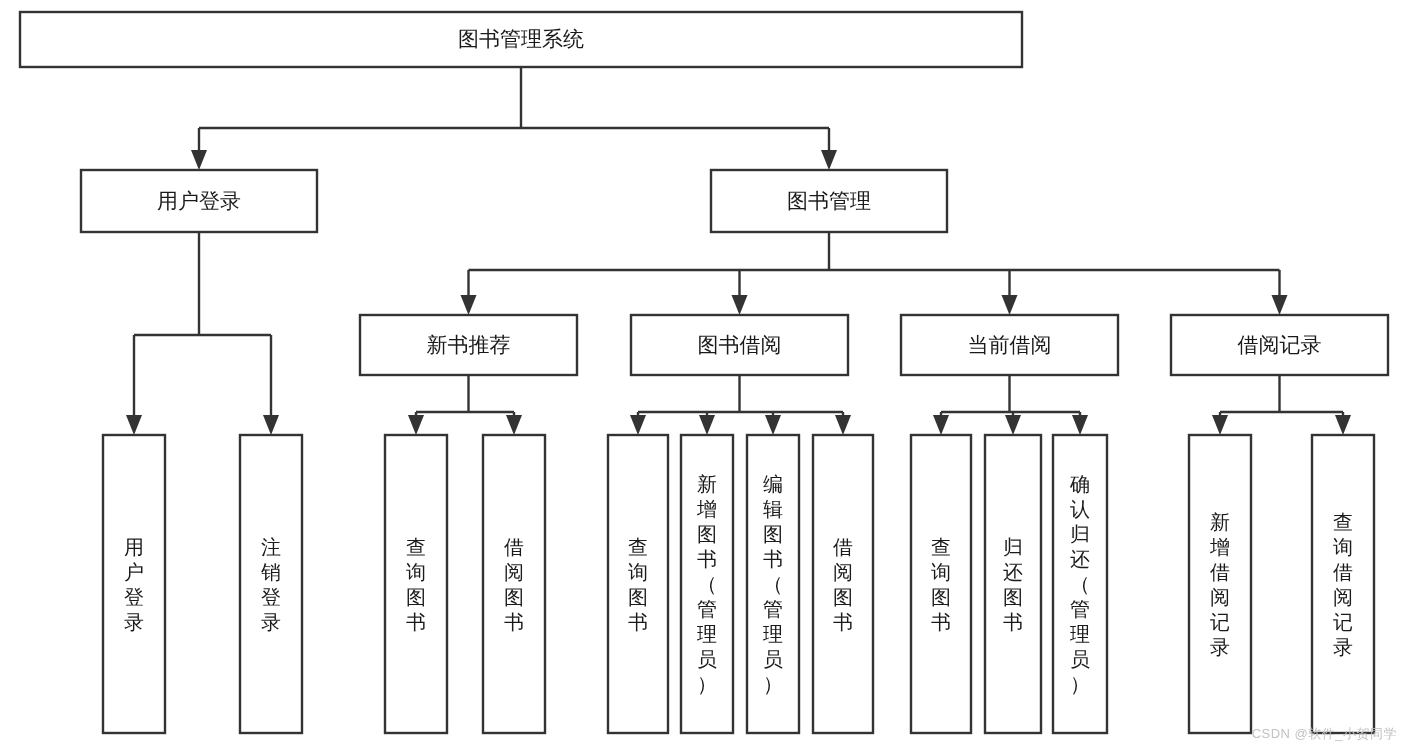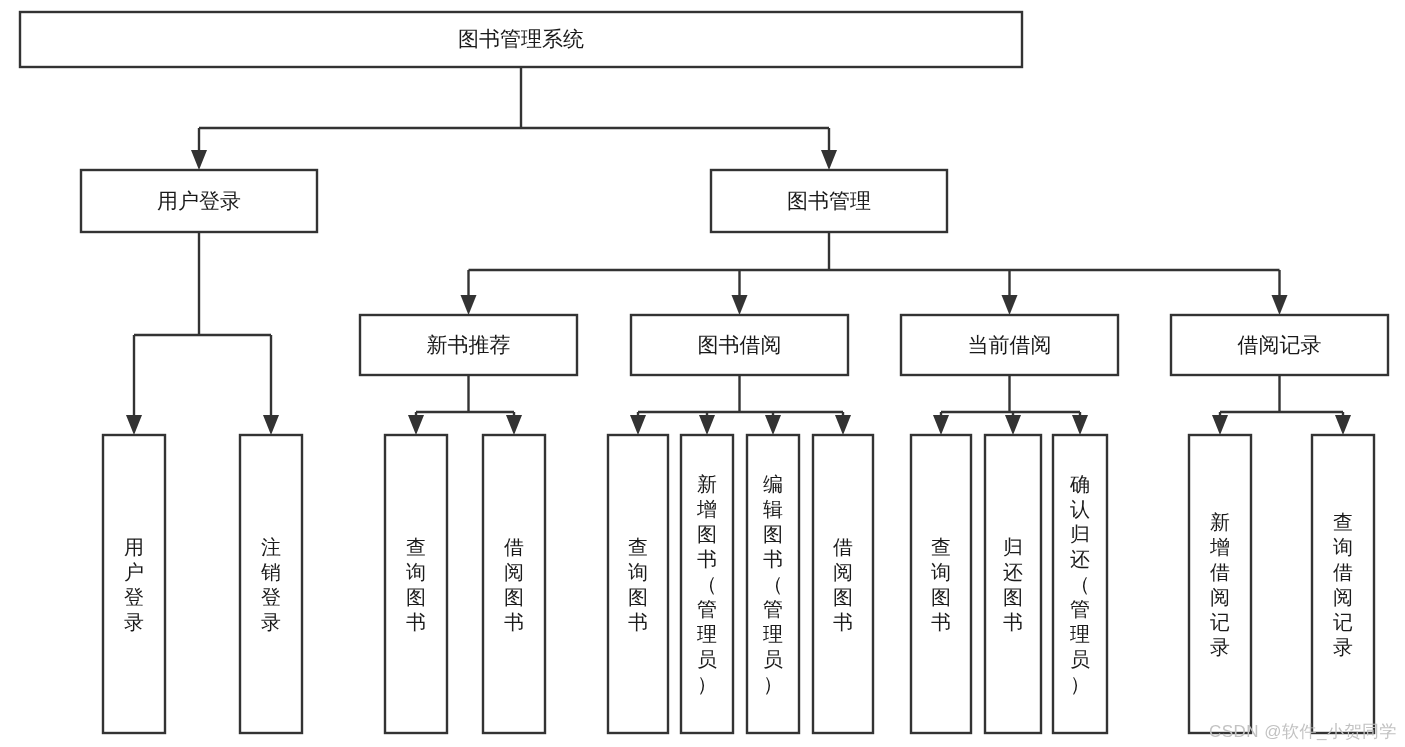--- a/index.html
+++ b/index.html
@@ -52,21 +52,21 @@
   }
   .arrow-head {
     fill: #333333;
     stroke: none;
   }
   .watermark {
     position: absolute;
     right: 8px;
     bottom: 4px;
     font-family: "Liberation Sans", sans-serif;
-    font-size: 17px;
+    font-size: 13px;
     color: #c2c2c2;
     letter-spacing: 0.5px;
     white-space: nowrap;
     pointer-events: none;
   }
 </style>
 </head>
 <body>
 
 <div id="diagram-root">

